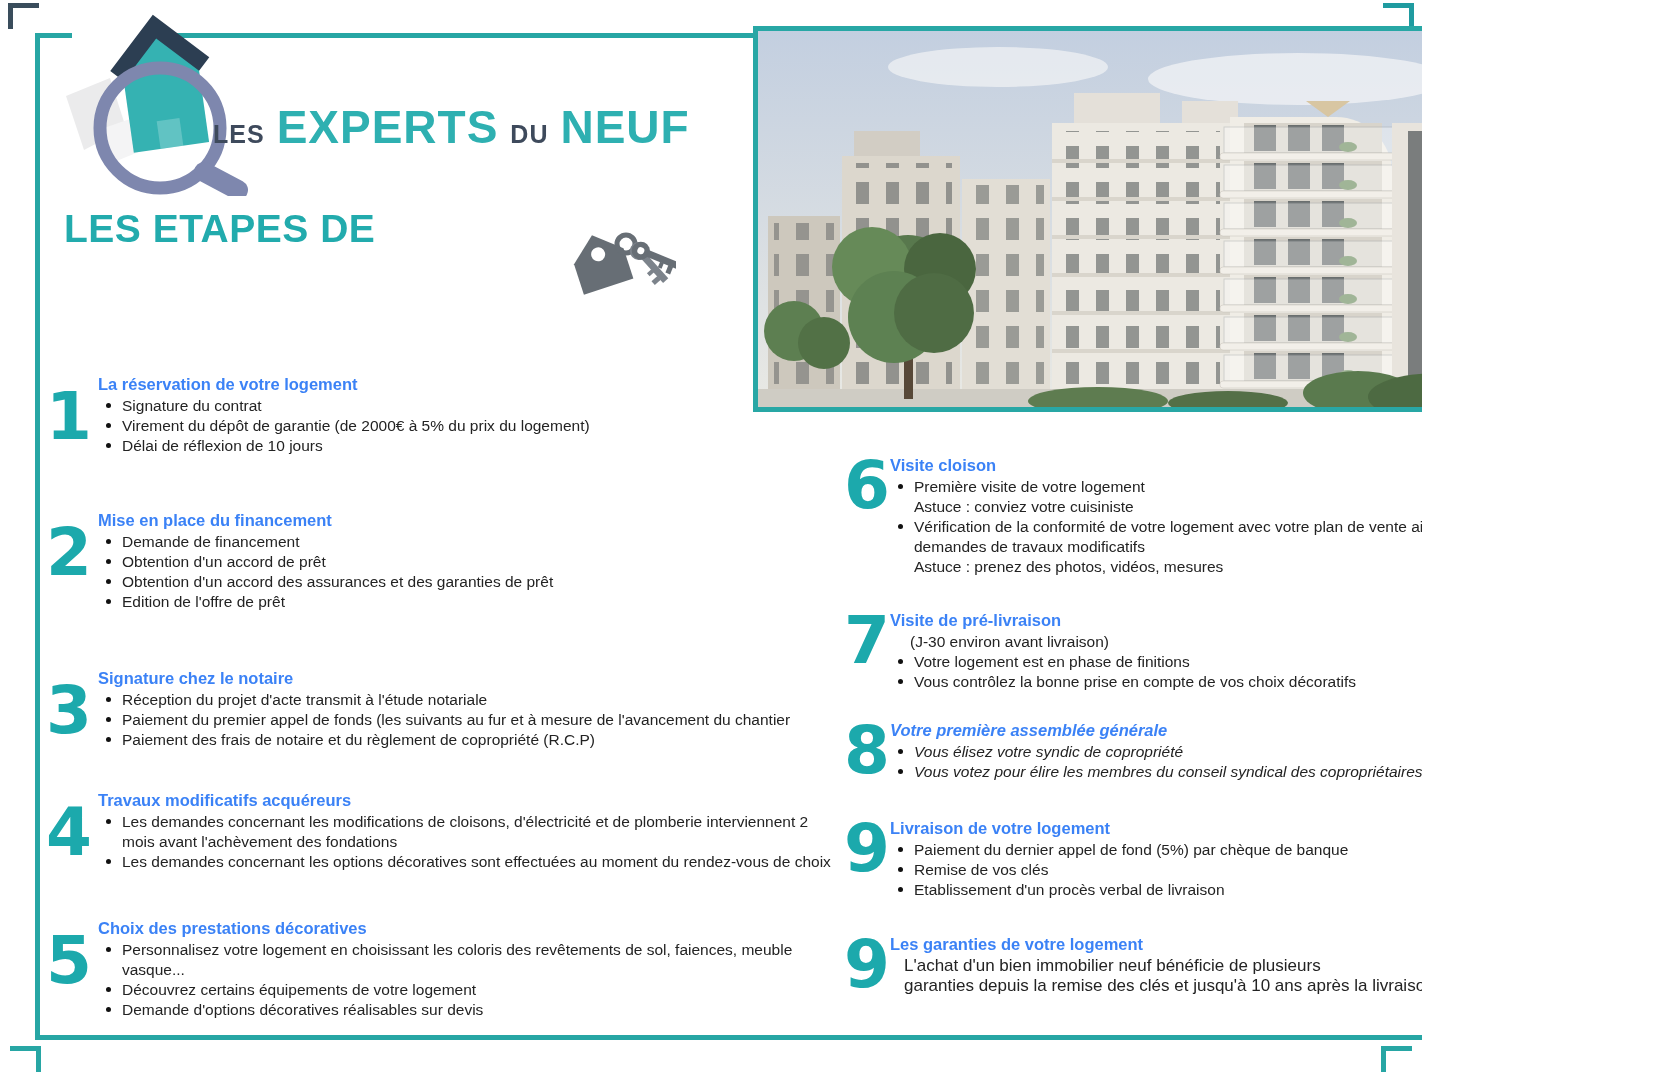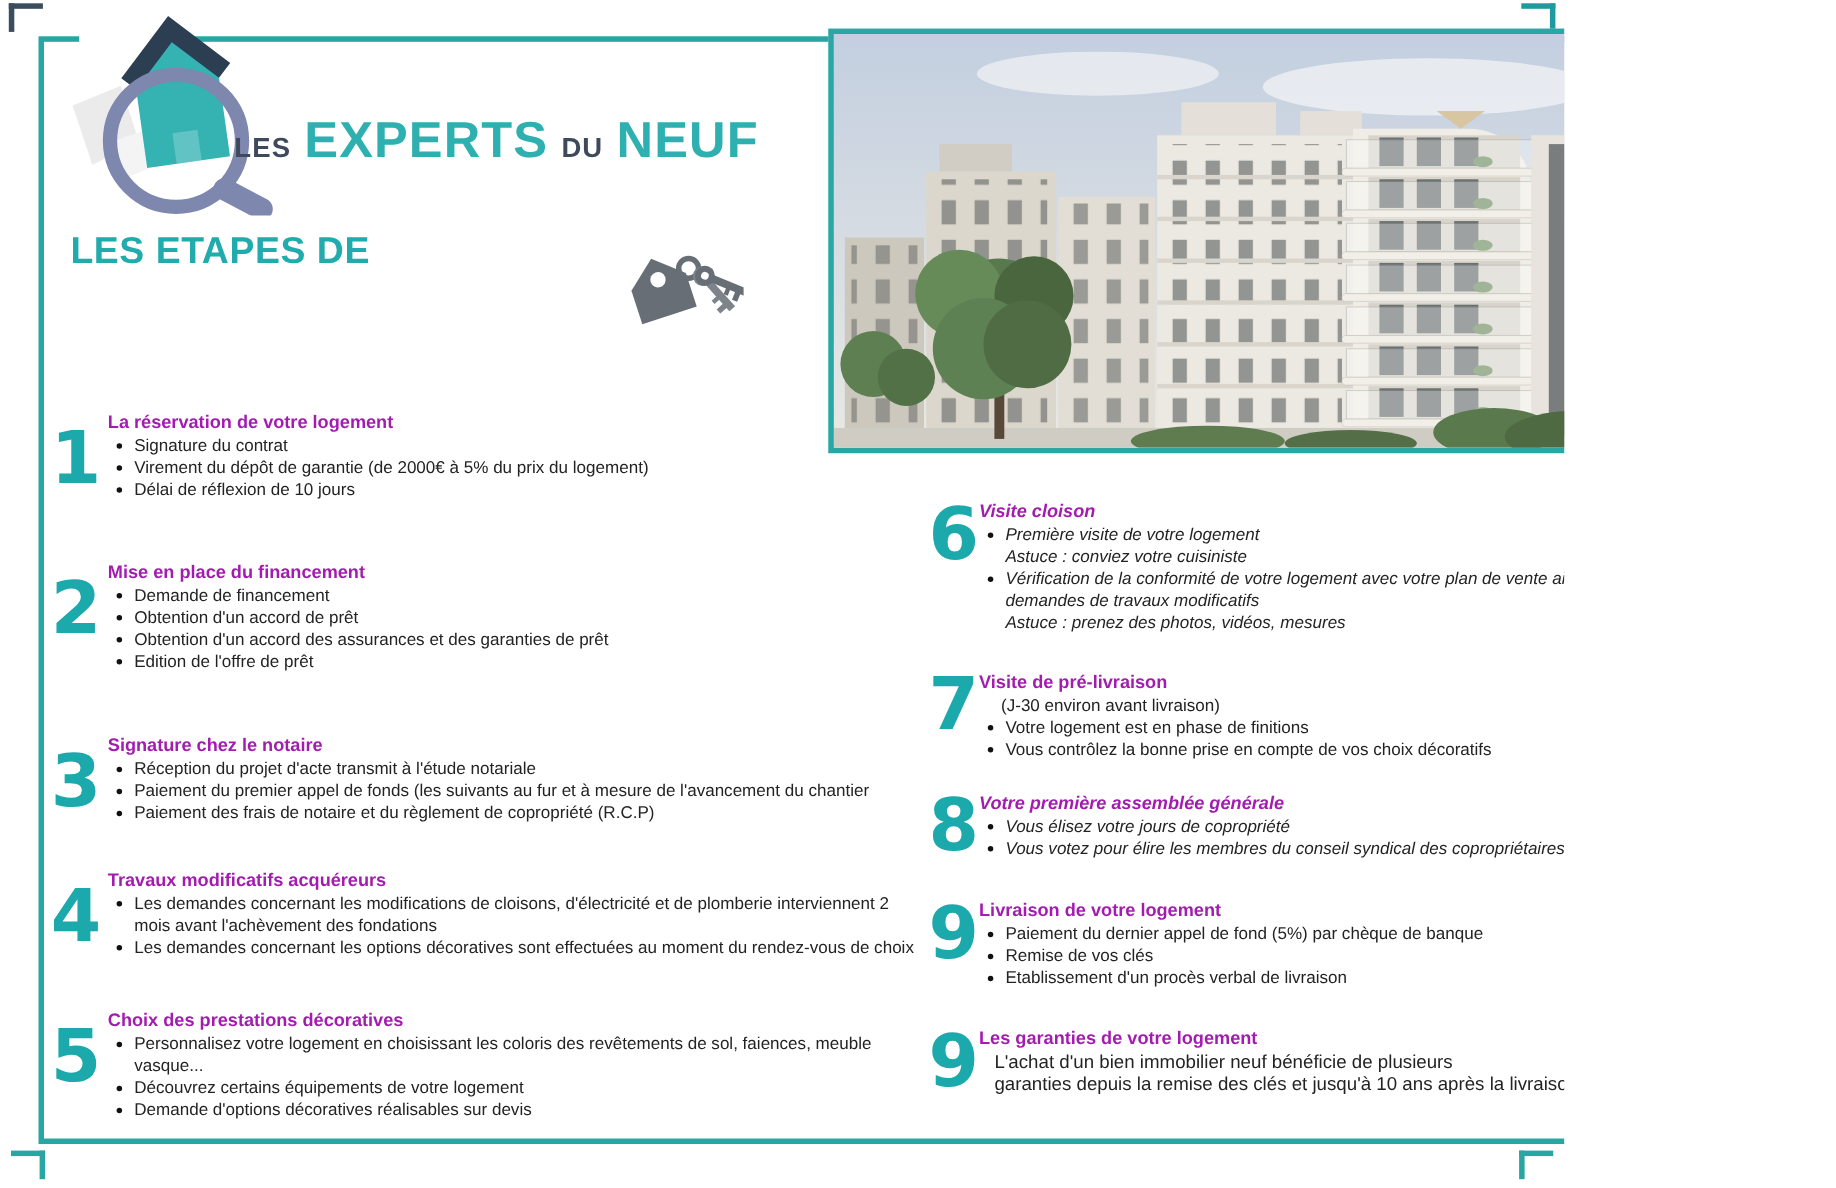--- a/index.html
+++ b/index.html
@@ -16,37 +16,37 @@
   .c-tr{right:8px;top:3px;border-top:5px solid #1f9ba0;border-right:5px solid #1f9ba0;}
   .c-bl{left:10px;bottom:8px;border-top:5px solid #27a6a4;border-right:5px solid #27a6a4;}
   .c-br{right:10px;bottom:8px;border-top:5px solid #27a6a4;border-left:5px solid #27a6a4;}
 
   
   .logo-svg{position:absolute;left:52px;top:0;}
   .brand{position:absolute;left:213px;top:84px;display:flex;align-items:baseline;gap:12px;font-weight:700;}
   .brand .sm{font-size:25px;color:#3e4a5c;letter-spacing:1px;}
   .brand .lg{font-size:46px;color:#2eb0b1;letter-spacing:1px;margin-top:16px;}
 
-  .page-title{position:absolute;left:64px;top:196px;font-size:34px;font-weight:800;
+  .page-title{position:absolute;left:64px;top:196px;font-size:39px;font-weight:800;
               color:#22abad;line-height:65px;letter-spacing:.5px;text-align:right;}
 
   .keys-svg{position:absolute;left:556px;top:220px;}
 
   
   .photo{position:absolute;left:753px;top:26px;width:779px;height:386px;
          border:5px solid #28a7a5;box-sizing:border-box;background:#dfe4ea;overflow:hidden;}
 
   
   .step{position:absolute;display:flex;}
   .num{flex:none;font-family:"DejaVu Sans",sans-serif;font-weight:800;font-size:66px;
        color:#1ca9ac;line-height:.95;}
   .col-l .num{width:58px;text-align:center;margin-top:12px;}
   .col-r .num{width:72px;text-align:right;margin-top:0;}
   .body{flex:1;}
-  .s-title{font-size:16.5px;font-weight:700;color:#a21caf;line-height:20px;margin-bottom:2px;}
+  .s-title{font-size:16.5px;font-weight:700;color:#3b82f6;line-height:20px;margin-bottom:2px;}
   .body ul{list-style:none;margin:0;padding:0;}
   .body li{position:relative;padding-left:24px;font-size:15.5px;color:#232323;line-height:20px;}
   .body li::before{content:"";position:absolute;left:8px;top:7px;width:5px;height:5px;
                    border-radius:50%;background:#111;}
   .sub{font-size:15.5px;color:#232323;line-height:20px;}
   .intro{font-size:15.5px;color:#232323;line-height:20px;padding-left:20px;}
   .plain{font-size:17px;color:#232323;line-height:20px;padding-left:14px;}
 </style>
 </head>
 <body>
@@ -261,21 +261,21 @@
       <ul>
         <li>Personnalisez votre logement en choisissant les coloris des revêtements de sol, faiences, meuble vasque...</li>
         <li>Découvrez certains équipements de votre logement</li>
         <li>Demande d'options décoratives réalisables sur devis</li>
       </ul>
     </div>
   </div>
 
   <div class="step col-r" style="left:818px;top:455px;width:740px;">
     <div class="num">6</div>
-    <div class="body" style="max-width:662px;font-style:italic;">
+    <div class="body" style="max-width:662px;">
       <div class="s-title">Visite cloison</div>
       <ul>
         <li>
           <span>Première visite de votre logement</span>
           <div class="sub">Astuce : conviez votre cuisiniste</div>
         </li>
         <li>
           <span>Vérification de la conformité de votre logement avec votre plan de vente ainsi que de vos demandes de travaux modificatifs</span>
           <div class="sub">Astuce : prenez des photos, vidéos, mesures</div>
         </li>
@@ -293,21 +293,21 @@
         <li>Vous contrôlez la bonne prise en compte de vos choix décoratifs</li>
       </ul>
     </div>
   </div>
 
   <div class="step col-r" style="left:818px;top:720px;width:740px;">
     <div class="num">8</div>
     <div class="body" style="max-width:662px;font-style:italic;">
       <div class="s-title">Votre première assemblée générale</div>
       <ul>
-        <li>Vous élisez votre jours de copropriété</li>
+        <li>Vous élisez votre syndic de copropriété</li>
         <li>Vous votez pour élire les membres du conseil syndical des copropriétaires</li>
       </ul>
     </div>
   </div>
 
   <div class="step col-r" style="left:818px;top:818px;width:740px;">
     <div class="num">9</div>
     <div class="body" style="max-width:662px;">
       <div class="s-title">Livraison de votre logement</div>
       <ul>

